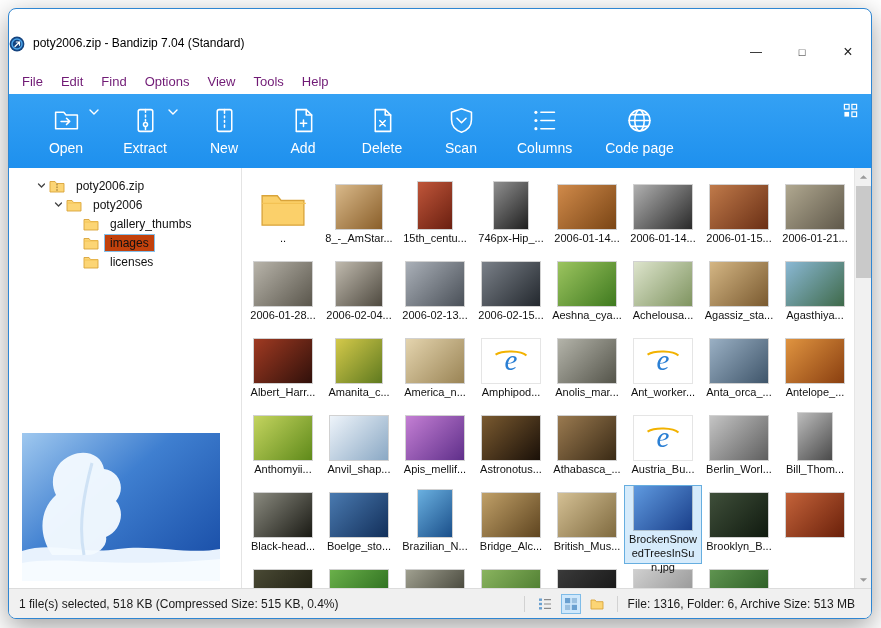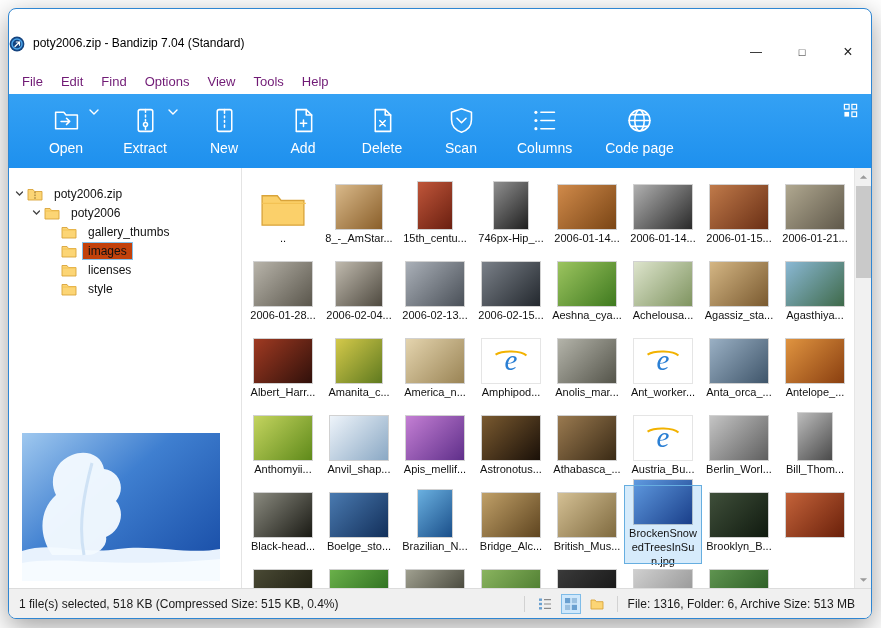--- a/index.html
+++ b/index.html
@@ -32,35 +32,35 @@
             color:#fff; border-radius:3px; }
   .tb-icon svg { width:29px; height:29px; display:block; }
   .tb-label { font-size:14px; white-space:nowrap; }
   .tb-chevron { position:absolute; top:9px; right:-2px; width:10px; height:7px; }
   .tb-chevron svg { width:10px; height:6px; display:block; }
   .customize { position:absolute; top:9px; right:13px; width:15px; height:15px; }
   .customize svg { width:15px; height:15px; display:block; }
   
   .content { flex:1 1 auto; min-height:0; display:flex; }
   .left-panel { width:233px; flex:0 0 auto; border-right:1px solid #e4e4e4; position:relative; background:#fff; }
-  .tree { padding-top:16px; font-size:12px; color:#111; }
+  .tree { padding-top:8px; font-size:12px; color:#111;margin-left:22px; }
   .tree-row { display:flex; align-items:center; height:19px; white-space:nowrap; }
   .tree-chevron { width:13px; display:inline-flex; justify-content:center; }
   .tree-chevron svg { width:9px; height:9px; }
   .tree-icon { width:17px; margin:0 4px 0 1px; display:inline-flex; }
   .tree-icon svg { width:16px; height:14px; }
   .tree-label { padding:1px 5px; border:1px solid transparent; }
   .tree-label.sel { background:#c2410c; border:1px solid #84c0ea; }
   .preview { position:absolute; left:13px; bottom:7px; width:198px; height:148px; }
   .preview svg { width:100%; height:100%; display:block; }
   
   .file-area { flex:1 1 auto; position:relative; overflow:hidden; background:#fff; }
   .file-grid { display:grid; grid-template-columns:repeat(8,76px); grid-auto-rows:77px; padding:10px 0 0 3px; }
   .cell { display:flex; flex-direction:column; align-items:center; width:76px; }
-  .cell.selected { background:#d6ebfb; outline:1px solid #66aee0; height:auto; position:relative; z-index:3;justify-content:center; }
+  .cell.selected { background:#d6ebfb; outline:1px solid #66aee0; height:auto; position:relative; z-index:3; }
   .thumb-box { height:54px; width:100%; display:flex; align-items:flex-end; justify-content:center; padding-bottom:3px; }
   .thumb { width:58px; height:44px; box-shadow:0 0 0 1px rgba(0,0,0,.18); }
   .thumb.portrait { width:34px; height:47px; }
   .thumb.square { width:46px; height:44px; }
   .thumb.ie { background:#fff; box-shadow:0 0 0 1px rgba(0,0,0,.10); display:flex; align-items:center; justify-content:center; }
   .thumb.ie svg { width:40px; height:38px; }
   .thumb-up svg { width:46px; height:38px; display:block; }
   .cell-label { font-size:11px; line-height:1.25; color:#111; max-width:74px; overflow:hidden;
                 white-space:nowrap; text-align:center; padding:0 2px; }
   .cell-label.sel { white-space:normal; word-break:break-all; max-width:72px; overflow:visible; }
@@ -271,30 +271,20 @@
             <div class="tree-row" style="padding-left: 38px;">
               <span class="tree-chevron"></span>
               <span class="tree-icon">
                 <svg viewBox="0 0 16 14">
                   <path d="M1 2.5h5l1.5 2H15v8.5H1z" fill="#fcd575" stroke="#d9a43a" stroke-width="0.9"></path>
                   <path d="M1 5h14" stroke="#f3c254" stroke-width="0.9"></path>
                 </svg>
               </span>
               <span class="tree-label">licenses</span>
             </div>
-            <div class="tree-row" style="padding-left: 38px;">
-              <span class="tree-chevron"></span>
-              <span class="tree-icon">
-                <svg viewBox="0 0 16 14">
-                  <path d="M1 2.5h5l1.5 2H15v8.5H1z" fill="#fcd575" stroke="#d9a43a" stroke-width="0.9"></path>
-                  <path d="M1 5h14" stroke="#f3c254" stroke-width="0.9"></path>
-                </svg>
-              </span>
-              <span class="tree-label">style</span>
-            </div>
           </div>
         <div class="preview">
           <svg viewBox="0 0 198 148" preserveAspectRatio="none">
             <defs>
               <linearGradient id="pg" x1="0" y1="0" x2="1" y2="0.85">
                 <stop offset="0" stop-color="#9fc8ef"></stop>
                 <stop offset="0.45" stop-color="#3f7fd0"></stop>
                 <stop offset="1" stop-color="#1a4fa8"></stop>
               </linearGradient>
             </defs>

